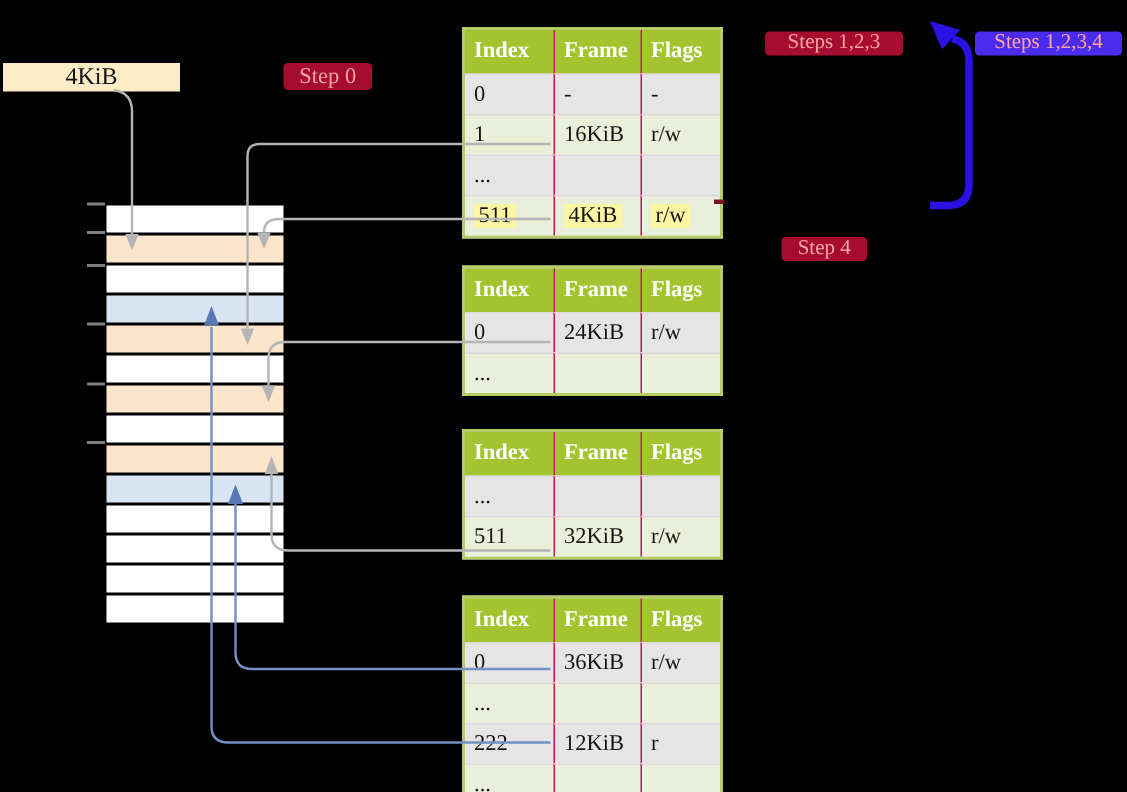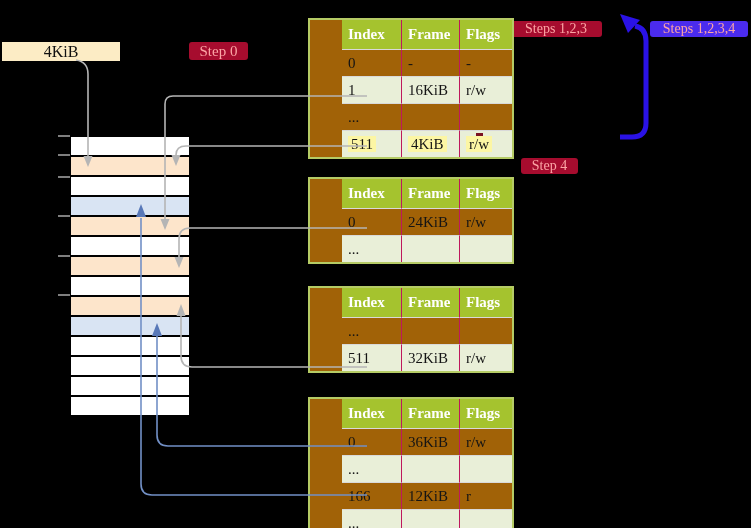--- a/index.html
+++ b/index.html
@@ -15,21 +15,21 @@
   #badge-steps1234{left:650px;top:21px;width:98px;height:16px;}
   #badge-step4{left:521px;top:158px;width:57px;height:16px;text-align:center;}
   
   .mrow{position:absolute;left:71px;width:118px;height:18px;}
   .c-white{background:#ffffff;}
   .c-peach{background:#fde5cb;}
   .c-blue{background:#d9e4f3;}
   .tick{position:absolute;left:58px;width:12px;height:2px;background:#7f7f7f;}
   
   table.pt{position:absolute;left:308px;width:170px;border:2px solid #b5cb65;
-           border-spacing:0;table-layout:fixed;background:#a16207;color:#141414;font-size:15px;padding-left:32px;}
+           border-spacing:0;table-layout:fixed;background:#e5e5e5;color:#141414;font-size:15px;}
   table.pt col.ci{width:59px;} table.pt col.cf{width:58px;} table.pt col.cl{width:53px;}
   table.pt th{background:#a5c32e;color:#fff;font-weight:bold;font-size:15px;text-align:left;
               padding:5px 0 5px 6px;height:19px;}
   table.pt td{padding:3px 0 2px 6px;height:21px;border-top:1px solid #d9d9d9;
               vertical-align:middle;}
   table.pt th+th, table.pt td+td{border-left:1px solid #be185d;}
   table.pt tr.alt td{background:#e9efd8;}
   .hl{background:#fcf6a4;padding:0 3px;}
   .dash{position:absolute;left:476px;top:133px;width:7px;height:3px;background:#7a1222;}
   svg.overlay{position:absolute;left:0;top:0;pointer-events:none;}
@@ -186,21 +186,21 @@
       <td>0</td>
       <td>36KiB</td>
       <td>r/w</td>
     </tr>
     <tr class="alt">
       <td>...</td>
       <td></td>
       <td></td>
     </tr>
     <tr>
-      <td>166</td>
+      <td>222</td>
       <td>12KiB</td>
       <td>r</td>
     </tr>
     <tr class="alt">
       <td>...</td>
       <td></td>
       <td></td>
     </tr>
   </tbody>
 </table>

